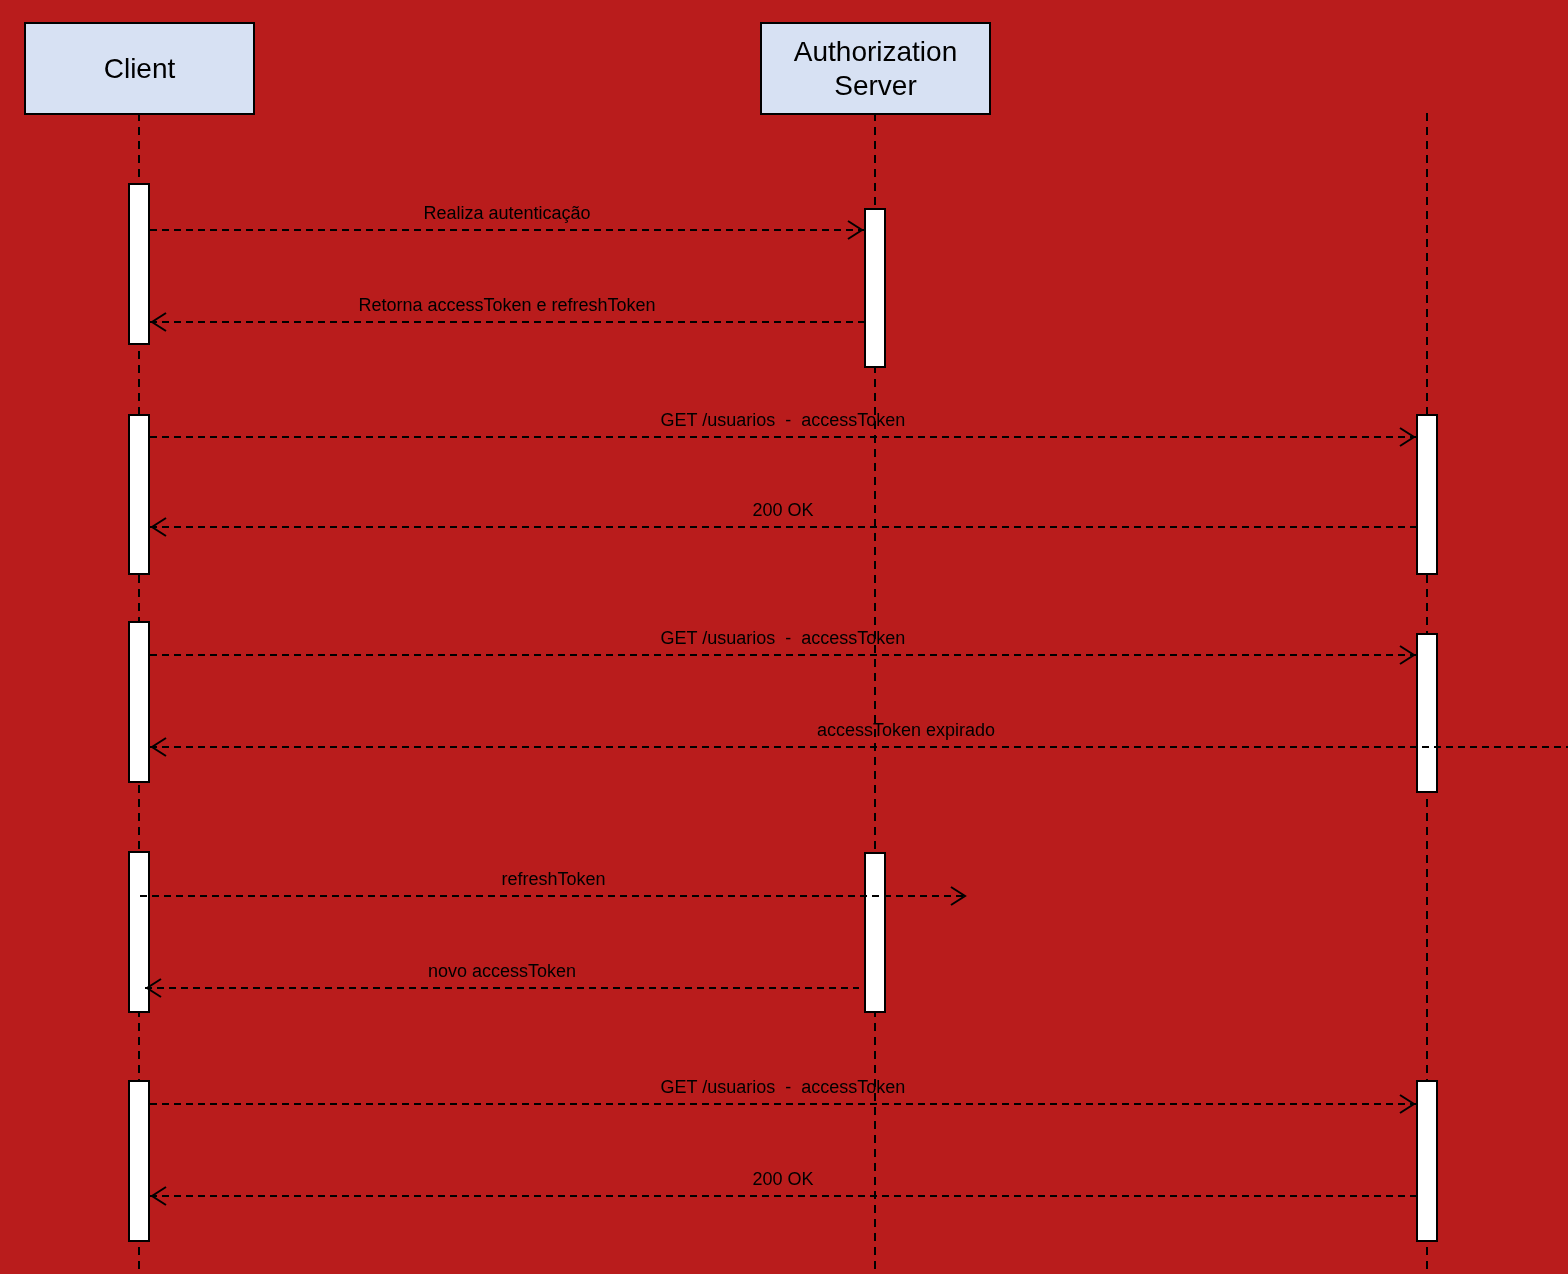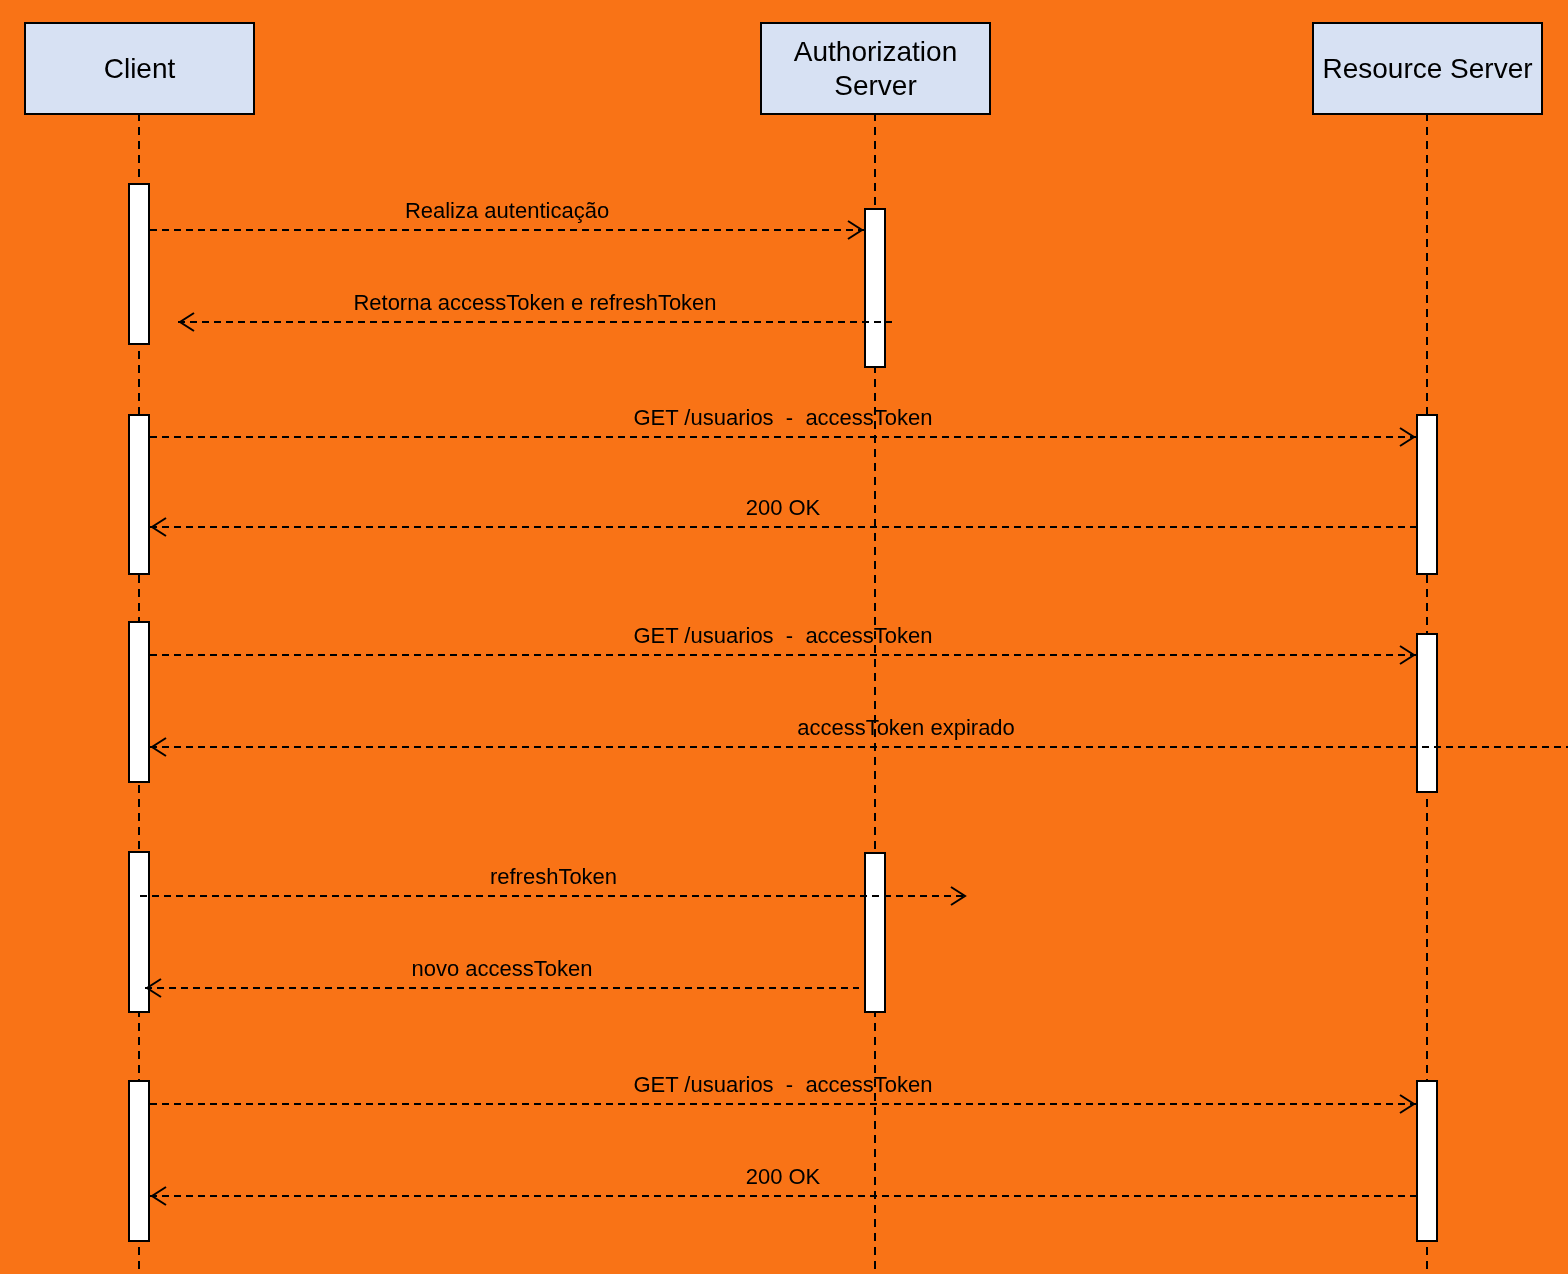--- a/index.html
+++ b/index.html
@@ -6,21 +6,21 @@
     margin: 0;
     padding: 0;
     background: #ffffff;
     font-family: "Liberation Sans", sans-serif;
     color: #000000;
   }
   .canvas {
     position: relative;
     width: 1568px;
     height: 1274px;
-    background: #f97316;
+    background: #b91c1c;
     overflow: hidden;
   }
   
   .actor-box {
     position: absolute;
     width: 227px;
     height: 89px;
     top: 22px;
     background: #d7e1f3;
     border: 2px solid #000000;
@@ -49,21 +49,21 @@
   }
   
   .message { position: absolute; height: 64px; }
   .msg-label {
     position: absolute;
     left: 0; right: 0; top: 0;
     height: 36px;
     display: flex;
     align-items: flex-end;
     justify-content: center;
-    font-size: 22px;
+    font-size: 18px;
     white-space: pre;
   }
   .msg-line {
     position: absolute;
     left: 0; right: 0;
     top: 41px;
     height: 2px;
     background: repeating-linear-gradient(to right, #000 0px, #000 7px, transparent 7px, transparent 12px);
   }
   .arrowhead {
@@ -84,23 +84,20 @@
   <div class="lifeline" style="left:874px;"></div>
   <div class="lifeline" style="left:1426px;"></div>
 
   <div class="actor-box" style="left:24px;">
     <span>Client</span>
   </div>
   <div class="actor-box" style="left:760px;">
     <span>Authorization
 Server</span>
   </div>
-  <div class="actor-box" style="left:1312px;">
-    <span>Resource Server</span>
-  </div>
 
   <div class="activation" style="left:128px; top:183px; height:158px;"></div>
   <div class="activation" style="left:128px; top:414px; height:157px;"></div>
   <div class="activation" style="left:128px; top:621px; height:158px;"></div>
   <div class="activation" style="left:128px; top:851px; height:158px;"></div>
   <div class="activation" style="left:128px; top:1080px; height:158px;"></div>
 
   <div class="activation" style="left:864px; top:208px; height:156px;"></div>
   <div class="activation" style="left:864px; top:852px; height:157px;"></div>
 
@@ -111,21 +108,21 @@
   <div class="message" style="left:150px; width:714px; top:188px;">
     <div class="msg-label">Realiza autenticação</div>
     <div class="msg-line"></div>
     <span class="arrowhead right">
       <svg width="22" height="22" viewBox="0 0 22 22">
           <polyline points="4,2 18,11 4,20" fill="none" stroke="#000" stroke-width="2"></polyline>
         </svg>
     </span>
   </div>
 
-  <div class="message" style="left:150px; width:714px; top:280px;margin-left:28px;">
+  <div class="message" style="left:150px; width:714px; top:280px;">
     <div class="msg-label">Retorna accessToken e refreshToken</div>
     <div class="msg-line"></div>
     <span class="arrowhead left">
       <svg width="22" height="22" viewBox="0 0 22 22">
           <polyline points="18,2 4,11 18,20" fill="none" stroke="#000" stroke-width="2"></polyline>
         </svg>
     </span>
   </div>
 
   <div class="message" style="left:150px; width:1266px; top:395px;">

